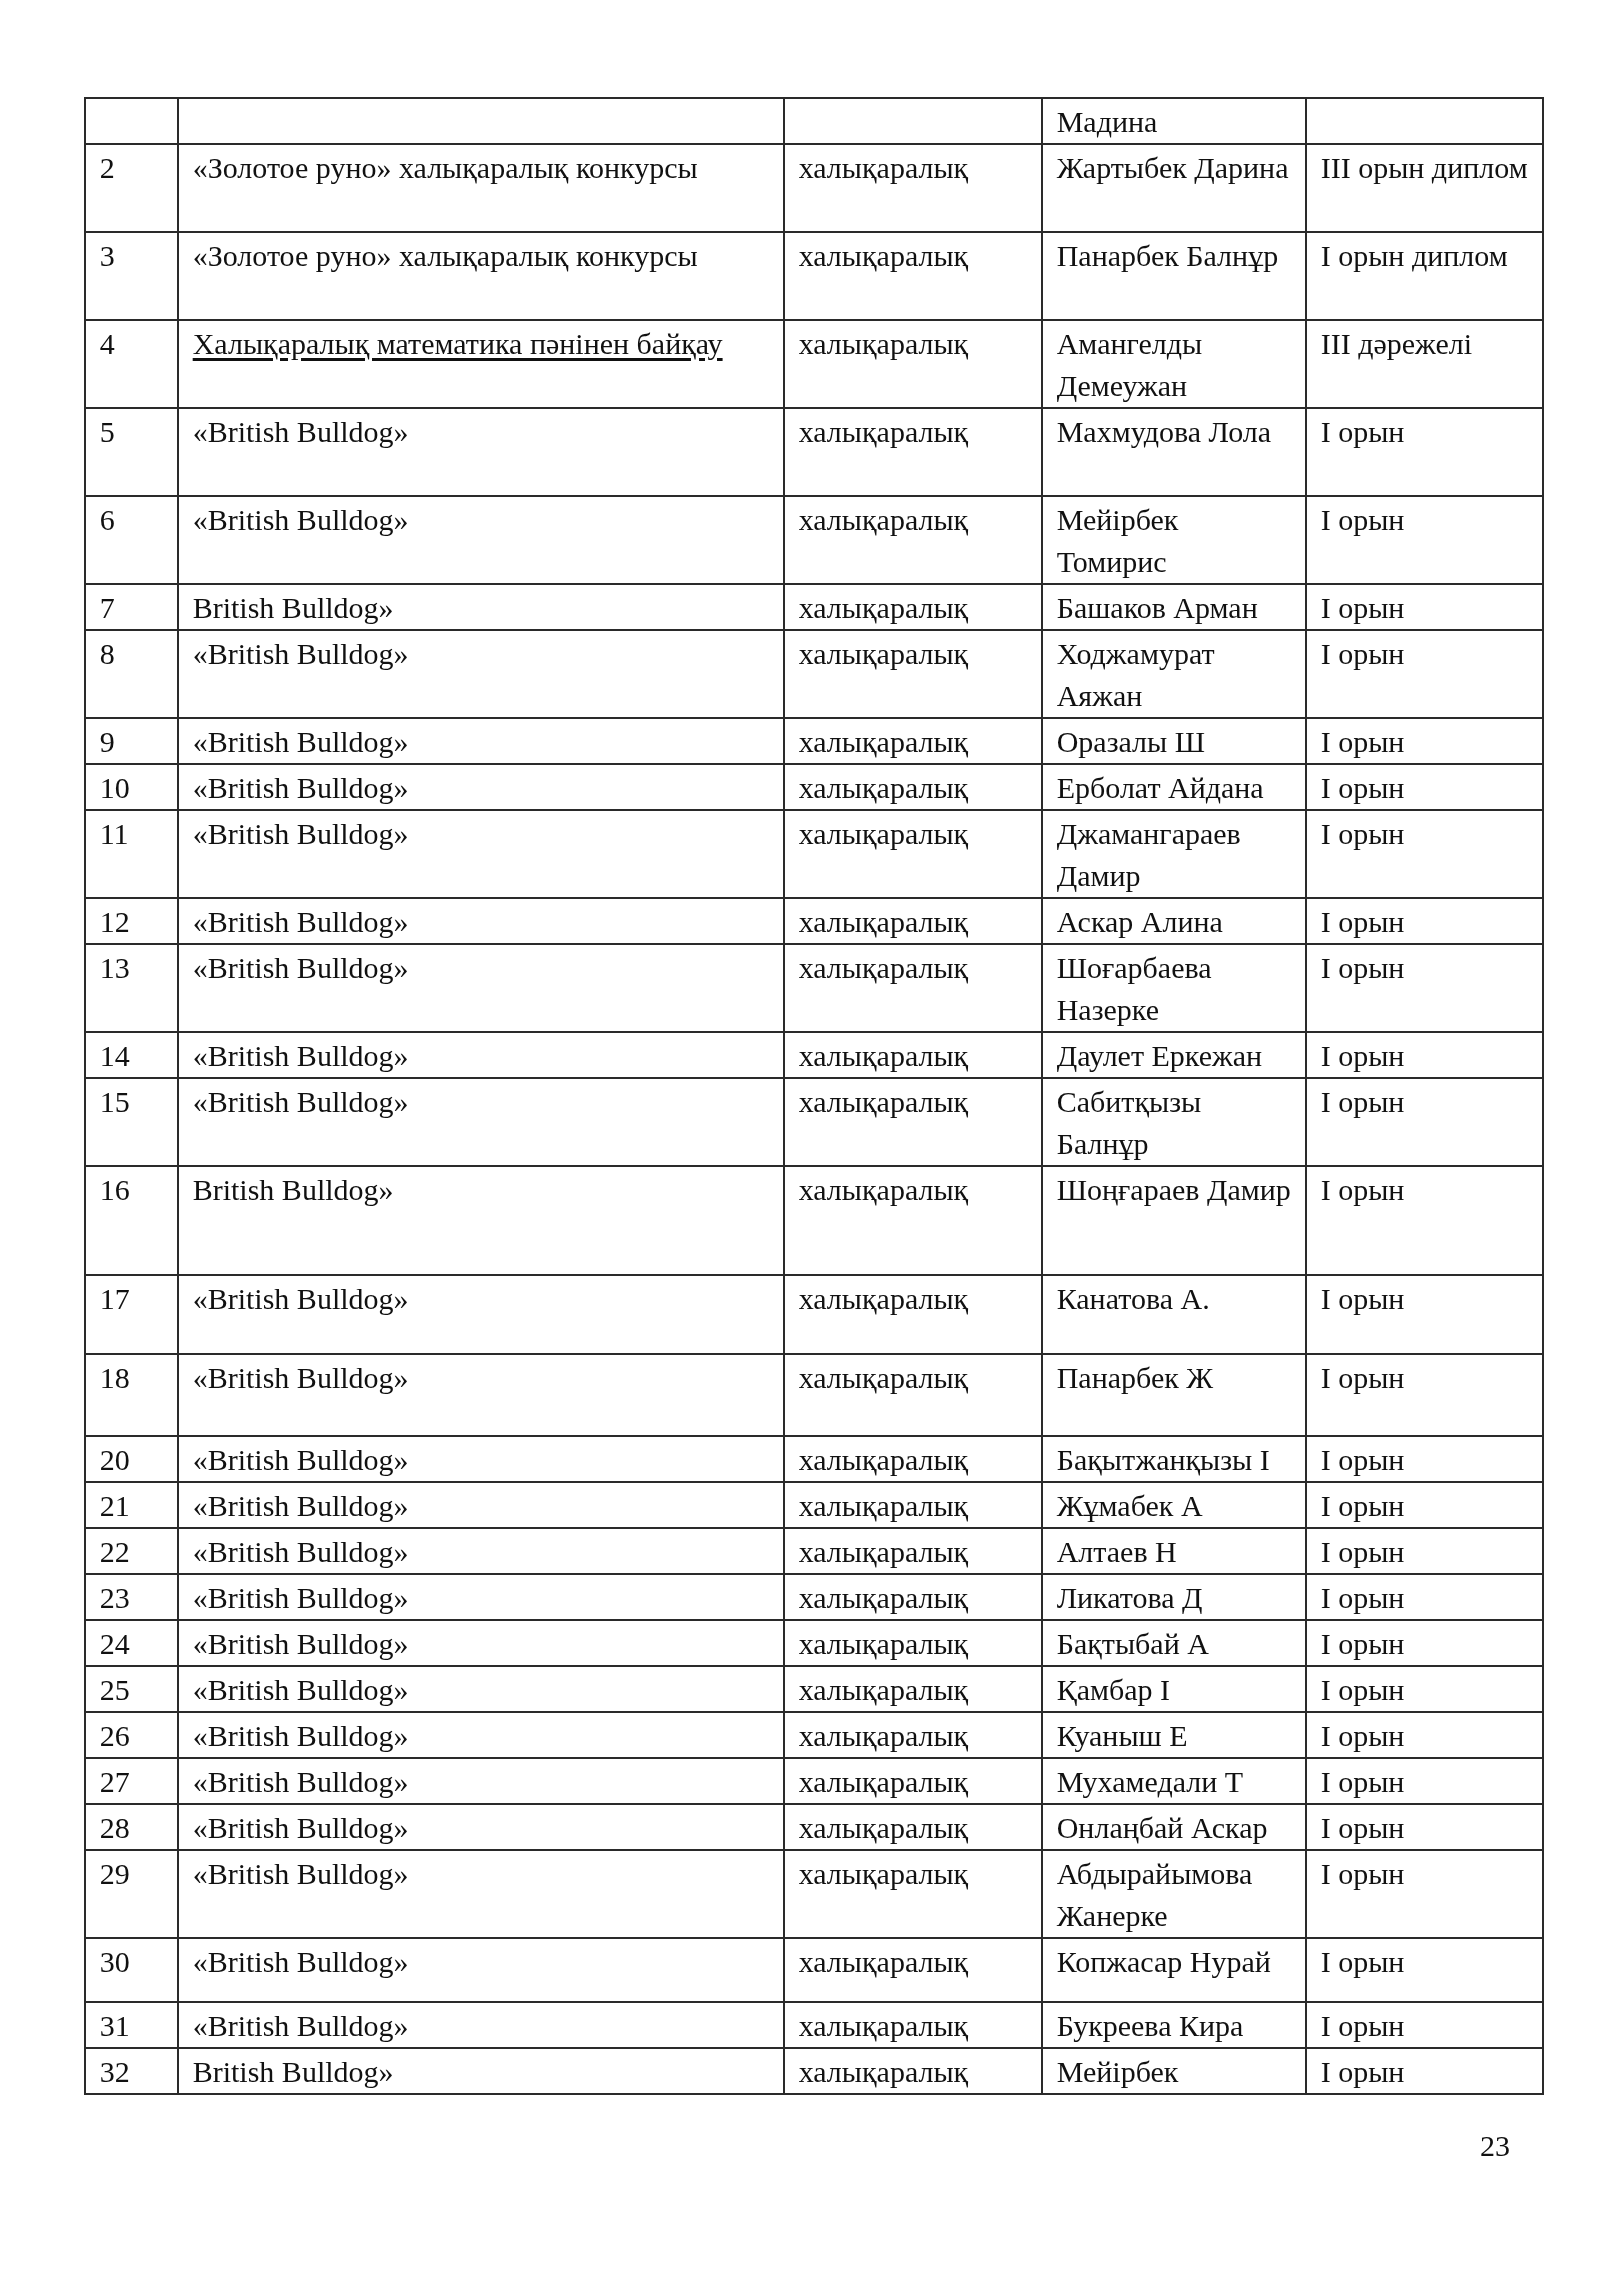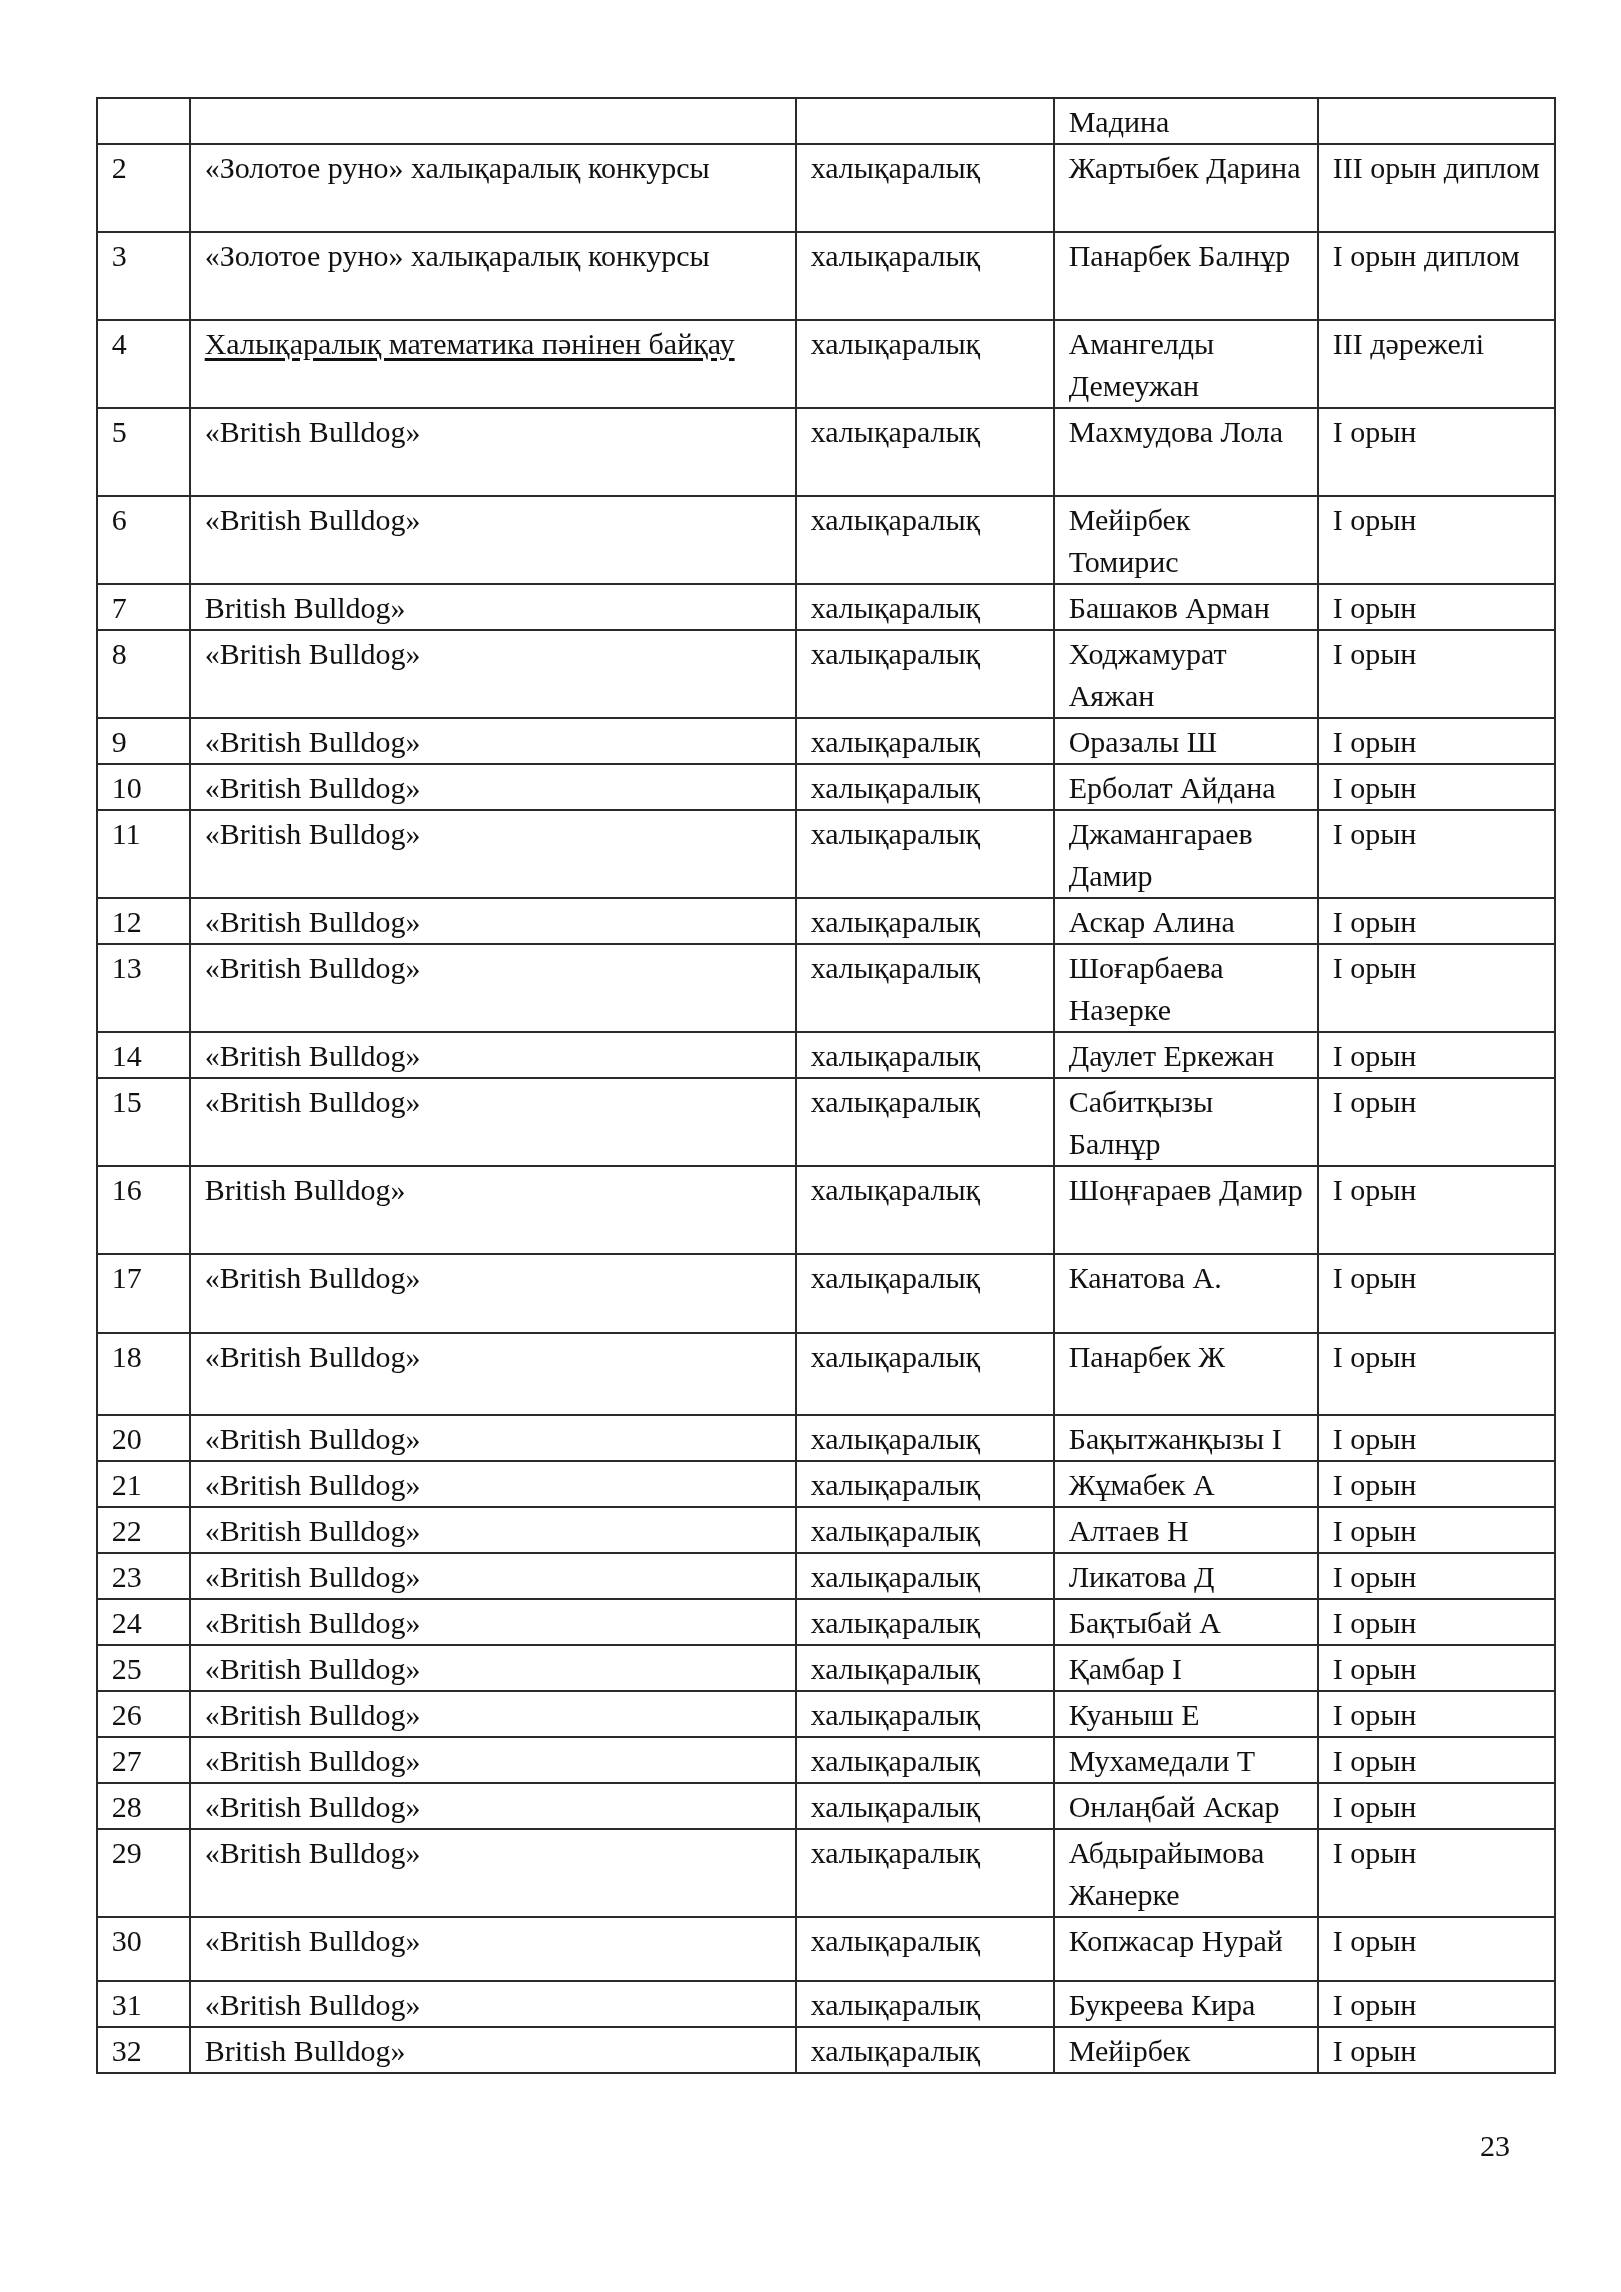--- a/index.html
+++ b/index.html
@@ -1,18 +1,18 @@
 <!DOCTYPE html>
 <html><head>
   <meta charset="utf-8">
   <style>
     html, body { margin: 0; padding: 0; background: #ffffff; }
     body { width: 1621px; height: 2293px; position: relative; overflow: hidden;
            font-family: "Liberation Serif", "DejaVu Serif", serif; color: #111; }
-    #doc-table { position: absolute; left: 96px; top: 97px; width: 1457px;
+    #doc-table { position: absolute; left: 84px; top: 97px; width: 1457px;
                  border-collapse: collapse; table-layout: fixed; }
     #doc-table td { border: 2px solid #2a2a2a; vertical-align: top; padding: 0;
                     font-size: 30px; line-height: 42px; box-sizing: border-box; }
     #doc-table td .cell { padding: 2px 13.7px 0 13.7px; }
     col.c0 { width: 93px; } col.c1 { width: 606px; } col.c2 { width: 258px; }
     col.c3 { width: 264px; } col.c4 { width: 237px; }
     .u { text-decoration: underline; text-underline-offset: 3.9px; }
     .page-number { position: absolute; left: 1480px; top: 2129px; font-size: 30px; }
   </style>
 </head>
@@ -275,21 +275,21 @@
         <td>
           <div class="cell">халықаралық</div>
         </td>
         <td>
           <div class="cell">Сабитқызы Балнұр</div>
         </td>
         <td>
           <div class="cell">I орын</div>
         </td>
       </tr>
-      <tr style="height: 88px;">
+      <tr style="height: 109px;">
         <td>
           <div class="cell">16</div>
         </td>
         <td>
           <div class="cell">British Bulldog»</div>
         </td>
         <td>
           <div class="cell">халықаралық</div>
         </td>
         <td>

